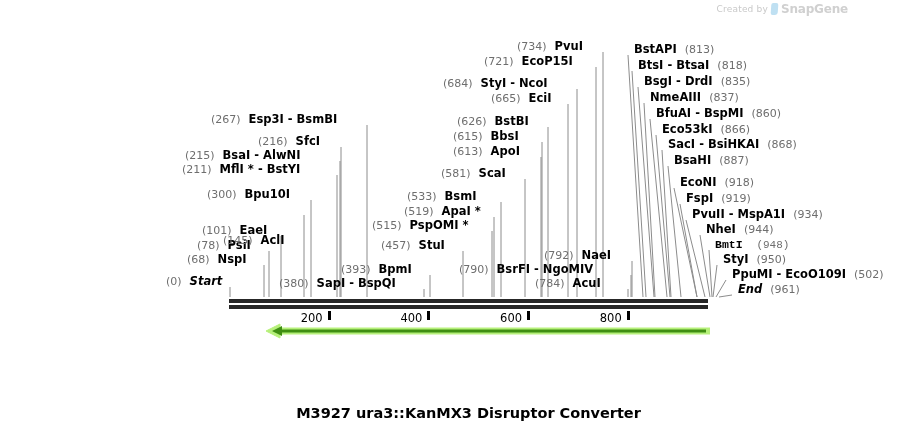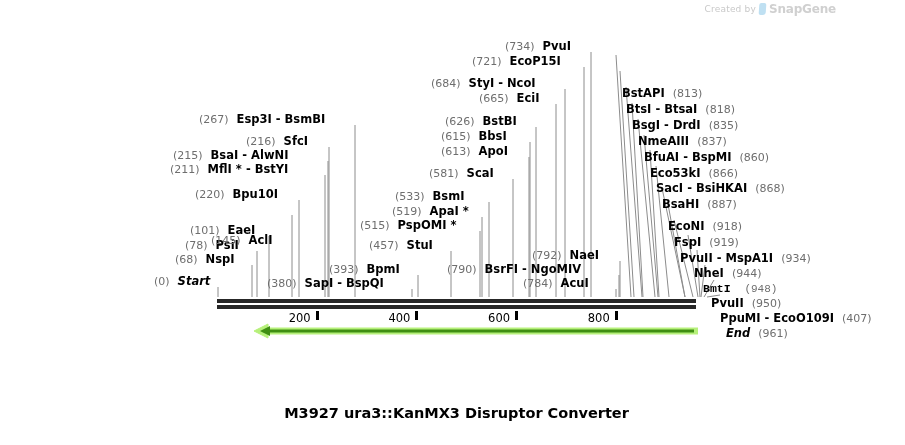--- a/index.html
+++ b/index.html
@@ -1,21 +1,21 @@
 <!DOCTYPE html>
 <html><head>
 <meta charset="utf-8">
 <style>
   html,body{margin:0;padding:0;}
   body{
     width:905px;height:445px;background:#ffffff;
     font-family:"DejaVu Sans","Liberation Sans",sans-serif;
     overflow:hidden;position:relative;
   }
-  #map{position:absolute;left:4px;top:0;width:840px;height:445px;}
+  #map{position:absolute;left:16px;top:0;width:840px;height:445px;}
 
   
   .watermark{
     position:absolute;right:8px;top:2px;
     display:flex;align-items:center;gap:3px;
     font-size:9px;color:#c9c9c9;letter-spacing:.2px;
   }
   .wm-logo{
     width:7px;height:12px;background:#bfe0f2;
     border-radius:2px 2px 3px 2px;display:inline-block;
@@ -24,21 +24,21 @@
   .wm-name{font-size:12px;color:#d0d0d0;font-weight:700;letter-spacing:-.2px;}
 
   
   .lbl{
     position:absolute;white-space:nowrap;
     font-size:11.5px;font-weight:700;color:#000;
     line-height:17px;
   }
   .lbl .pos{font-weight:400;color:#6e6e6e;font-size:11px;}
   .lbl .term{font-style:italic;font-weight:700;color:#000;}
-  .lbl.right{text-align:left;margin-top:44px;}
+  .lbl.right{text-align:left;}
 
   
   .leaders{position:absolute;left:0;top:0;width:905px;height:445px;}
 
   
   .ruler-line{
     position:absolute;background:#262626;
   }
   .tick-label{
     position:absolute;font-size:11.5px;color:#000;font-weight:400;
@@ -115,21 +115,21 @@
       <line x1="710" y1="280" x2="700" y2="297" stroke="#8c8c8c" stroke-width="1"></line>
       <line x1="716" y1="295" x2="703" y2="297" stroke="#8c8c8c" stroke-width="1"></line>
     </svg>
 
   <div id="labels">
       <div class="lbl" style="left: 150px; top: 273px;"><span class="pos">(0)</span>&nbsp;&nbsp;<span class="term">Start</span></div>
       <div class="lbl" style="left: 171px; top: 251px;"><span class="pos">(68)</span>&nbsp;&nbsp;<span class="">NspI</span></div>
       <div class="lbl" style="left: 181px; top: 237px;"><span class="pos">(78)</span>&nbsp;&nbsp;<span class="">PsiI</span></div>
       <div class="lbl" style="left: 186px; top: 222px;"><span class="pos">(101)</span>&nbsp;&nbsp;<span class="">EaeI</span></div>
       <div class="lbl" style="left: 207px; top: 201px; margin-top: 31px;"><span class="pos">(145)</span>&nbsp;&nbsp;<span class="">AclI</span></div>
-      <div class="lbl" style="left: 191px; top: 186px;"><span class="pos">(220)</span>&nbsp;&nbsp;<span class="">Bpu10I</span></div>
+      <div class="lbl" style="left: 191px; top: 186px;"><span class="pos">(300)</span>&nbsp;&nbsp;<span class="">Bpu10I</span></div>
       <div class="lbl" style="left: 166px; top: 161px;"><span class="pos">(211)</span>&nbsp;&nbsp;<span class="">MflI *  -  BstYI</span></div>
       <div class="lbl" style="left: 169px; top: 147px;"><span class="pos">(215)</span>&nbsp;&nbsp;<span class="">BsaI  -  AlwNI</span></div>
       <div class="lbl" style="left: 242px; top: 133px;"><span class="pos">(216)</span>&nbsp;&nbsp;<span class="">SfcI</span></div>
       <div class="lbl" style="left: 195px; top: 111px;"><span class="pos">(267)</span>&nbsp;&nbsp;<span class="">Esp3I  -  BsmBI</span></div>
       <div class="lbl" style="left: 263px; top: 275px;"><span class="pos">(380)</span>&nbsp;&nbsp;<span class="">SapI  -  BspQI</span></div>
       <div class="lbl" style="left: 325px; top: 261px;"><span class="pos">(393)</span>&nbsp;&nbsp;<span class="">BpmI</span></div>
       <div class="lbl" style="left: 365px; top: 237px;"><span class="pos">(457)</span>&nbsp;&nbsp;<span class="">StuI</span></div>
       <div class="lbl" style="left: 356px; top: 217px;"><span class="pos">(515)</span>&nbsp;&nbsp;<span class="">PspOMI *</span></div>
       <div class="lbl" style="left: 388px; top: 203px;"><span class="pos">(519)</span>&nbsp;&nbsp;<span class="">ApaI *</span></div>
       <div class="lbl" style="left: 391px; top: 188px;"><span class="pos">(533)</span>&nbsp;&nbsp;<span class="">BsmI</span></div>
@@ -150,22 +150,22 @@
       <div class="lbl right" style="left: 634px; top: 89px;"><span class="">NmeAIII</span>&nbsp;&nbsp;<span class="pos">(837)</span></div>
       <div class="lbl right" style="left: 640px; top: 105px;"><span class="">BfuAI  -  BspMI</span>&nbsp;&nbsp;<span class="pos">(860)</span></div>
       <div class="lbl right" style="left: 646px; top: 121px;"><span class="">Eco53kI</span>&nbsp;&nbsp;<span class="pos">(866)</span></div>
       <div class="lbl right" style="left: 652px; top: 136px;"><span class="">SacI  -  BsiHKAI</span>&nbsp;&nbsp;<span class="pos">(868)</span></div>
       <div class="lbl right" style="left: 658px; top: 152px;"><span class="">BsaHI</span>&nbsp;&nbsp;<span class="pos">(887)</span></div>
       <div class="lbl right" style="left: 664px; top: 174px;"><span class="">EcoNI</span>&nbsp;&nbsp;<span class="pos">(918)</span></div>
       <div class="lbl right" style="left: 670px; top: 190px;"><span class="">FspI</span>&nbsp;&nbsp;<span class="pos">(919)</span></div>
       <div class="lbl right" style="left: 676px; top: 206px;"><span class="">PvuII  -  MspA1I</span>&nbsp;&nbsp;<span class="pos">(934)</span></div>
       <div class="lbl right" style="left: 690px; top: 221px;"><span class="">NheI</span>&nbsp;&nbsp;<span class="pos">(944)</span></div>
       <div class="lbl right" style="left: 699px; top: 236px; font-family: Liberation Mono, monospace;"><span class="">BmtI</span>&nbsp;&nbsp;<span class="pos">(948)</span></div>
-      <div class="lbl right" style="left: 707px; top: 251px;"><span class="">PvuII</span>&nbsp;&nbsp;<span class="pos">(950)</span></div>
-      <div class="lbl right" style="left: 716px; top: 266px;"><span class="">PpuMI  -  EcoO109I</span>&nbsp;&nbsp;<span class="pos">(407)</span></div>
+      <div class="lbl right" style="left: 707px; top: 251px;"><span class="">StyI</span>&nbsp;&nbsp;<span class="pos">(950)</span></div>
+      <div class="lbl right" style="left: 716px; top: 266px;"><span class="">PpuMI  -  EcoO109I</span>&nbsp;&nbsp;<span class="pos">(502)</span></div>
       <div class="lbl right" style="left: 722px; top: 281px;"><span class="term">End</span>&nbsp;&nbsp;<span class="pos">(961)</span></div>
     </div>
 
   <div class="ruler-line" style="left:213px;top:299px;width:479px;height:4px;"></div>
   <div class="ruler-line" style="left:213px;top:305px;width:479px;height:4px;"></div>
   <div id="ticks">
       <div class="tick-mark" style="left: 311.688px; top: 311px; height: 9px;"></div>
       <div class="tick-label" style="left: 284.688px; top: 311px;">200</div>
       <div class="tick-mark" style="left: 411.376px; top: 311px; height: 9px;"></div>
       <div class="tick-label" style="left: 384.376px; top: 311px;">400</div>

